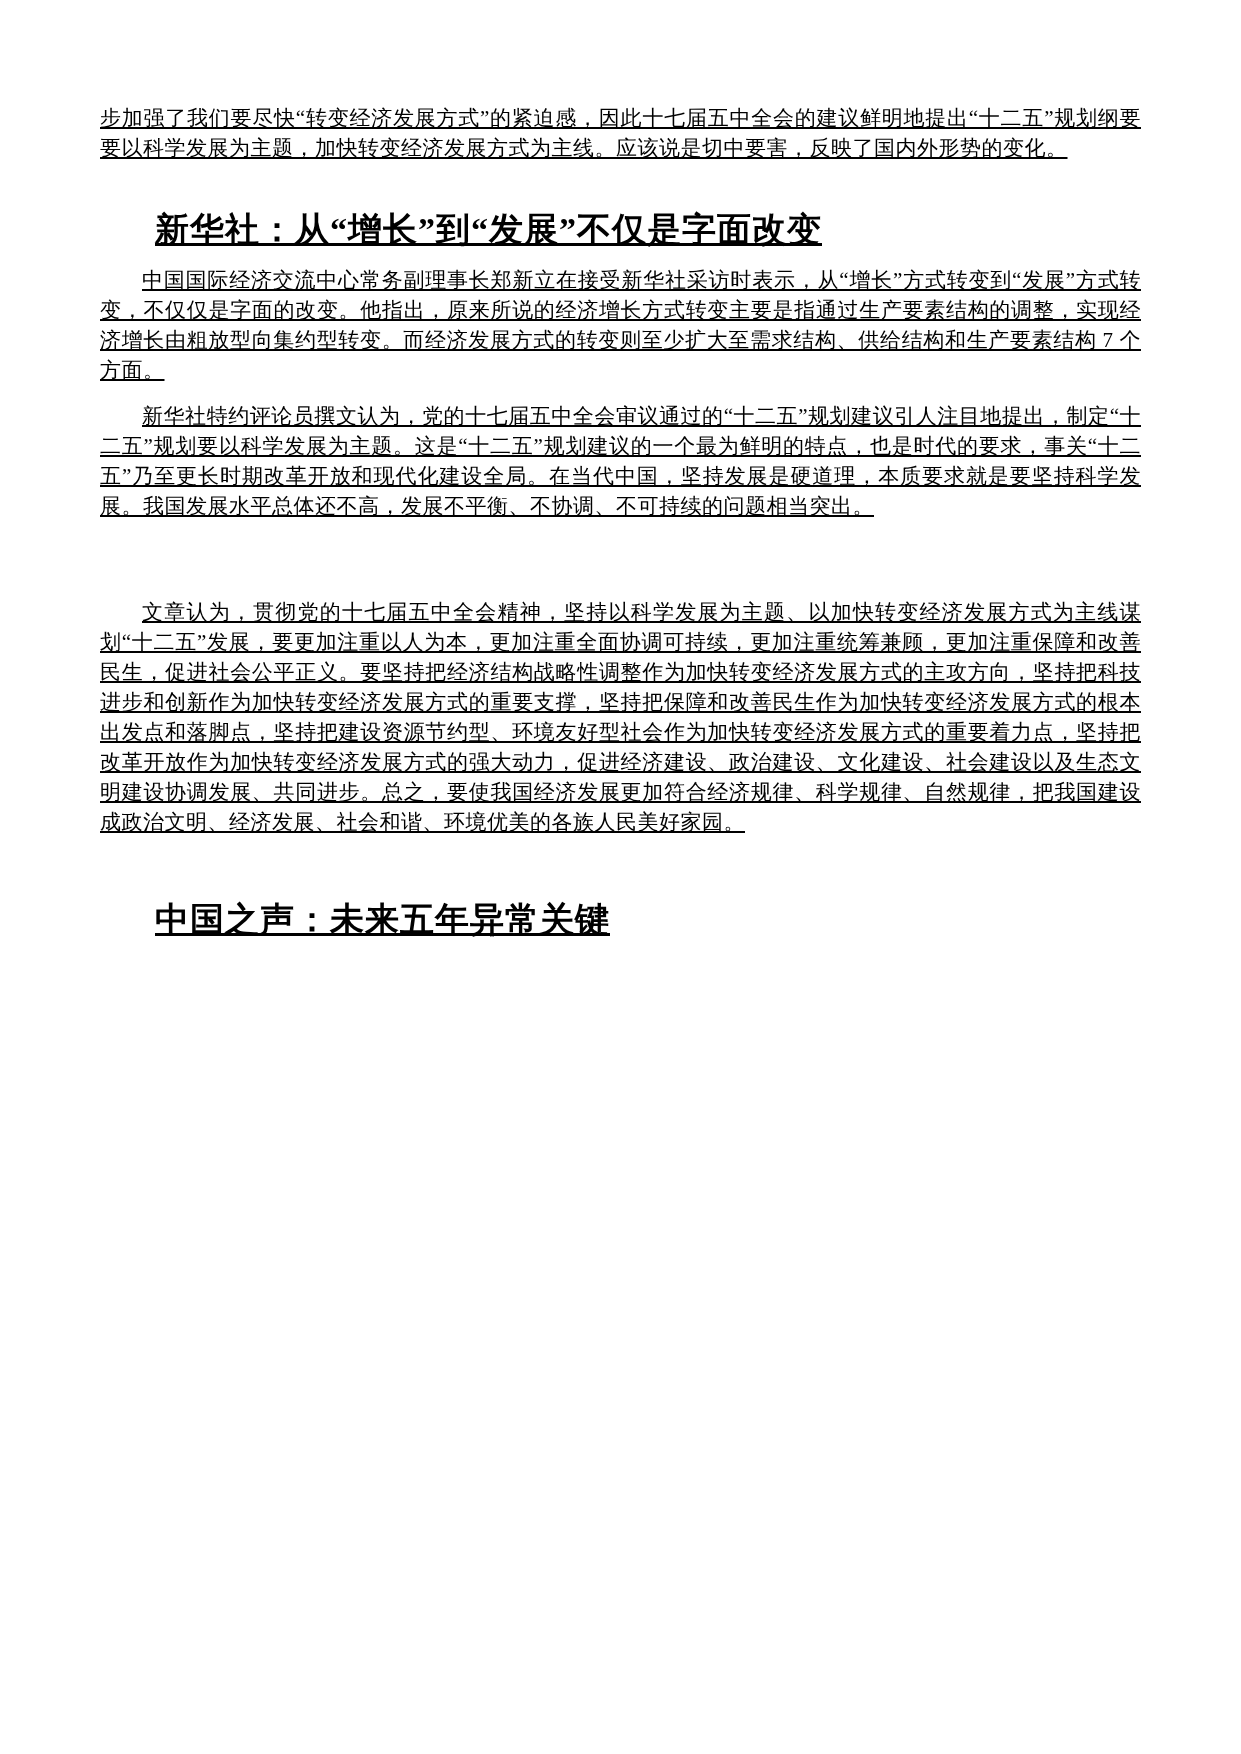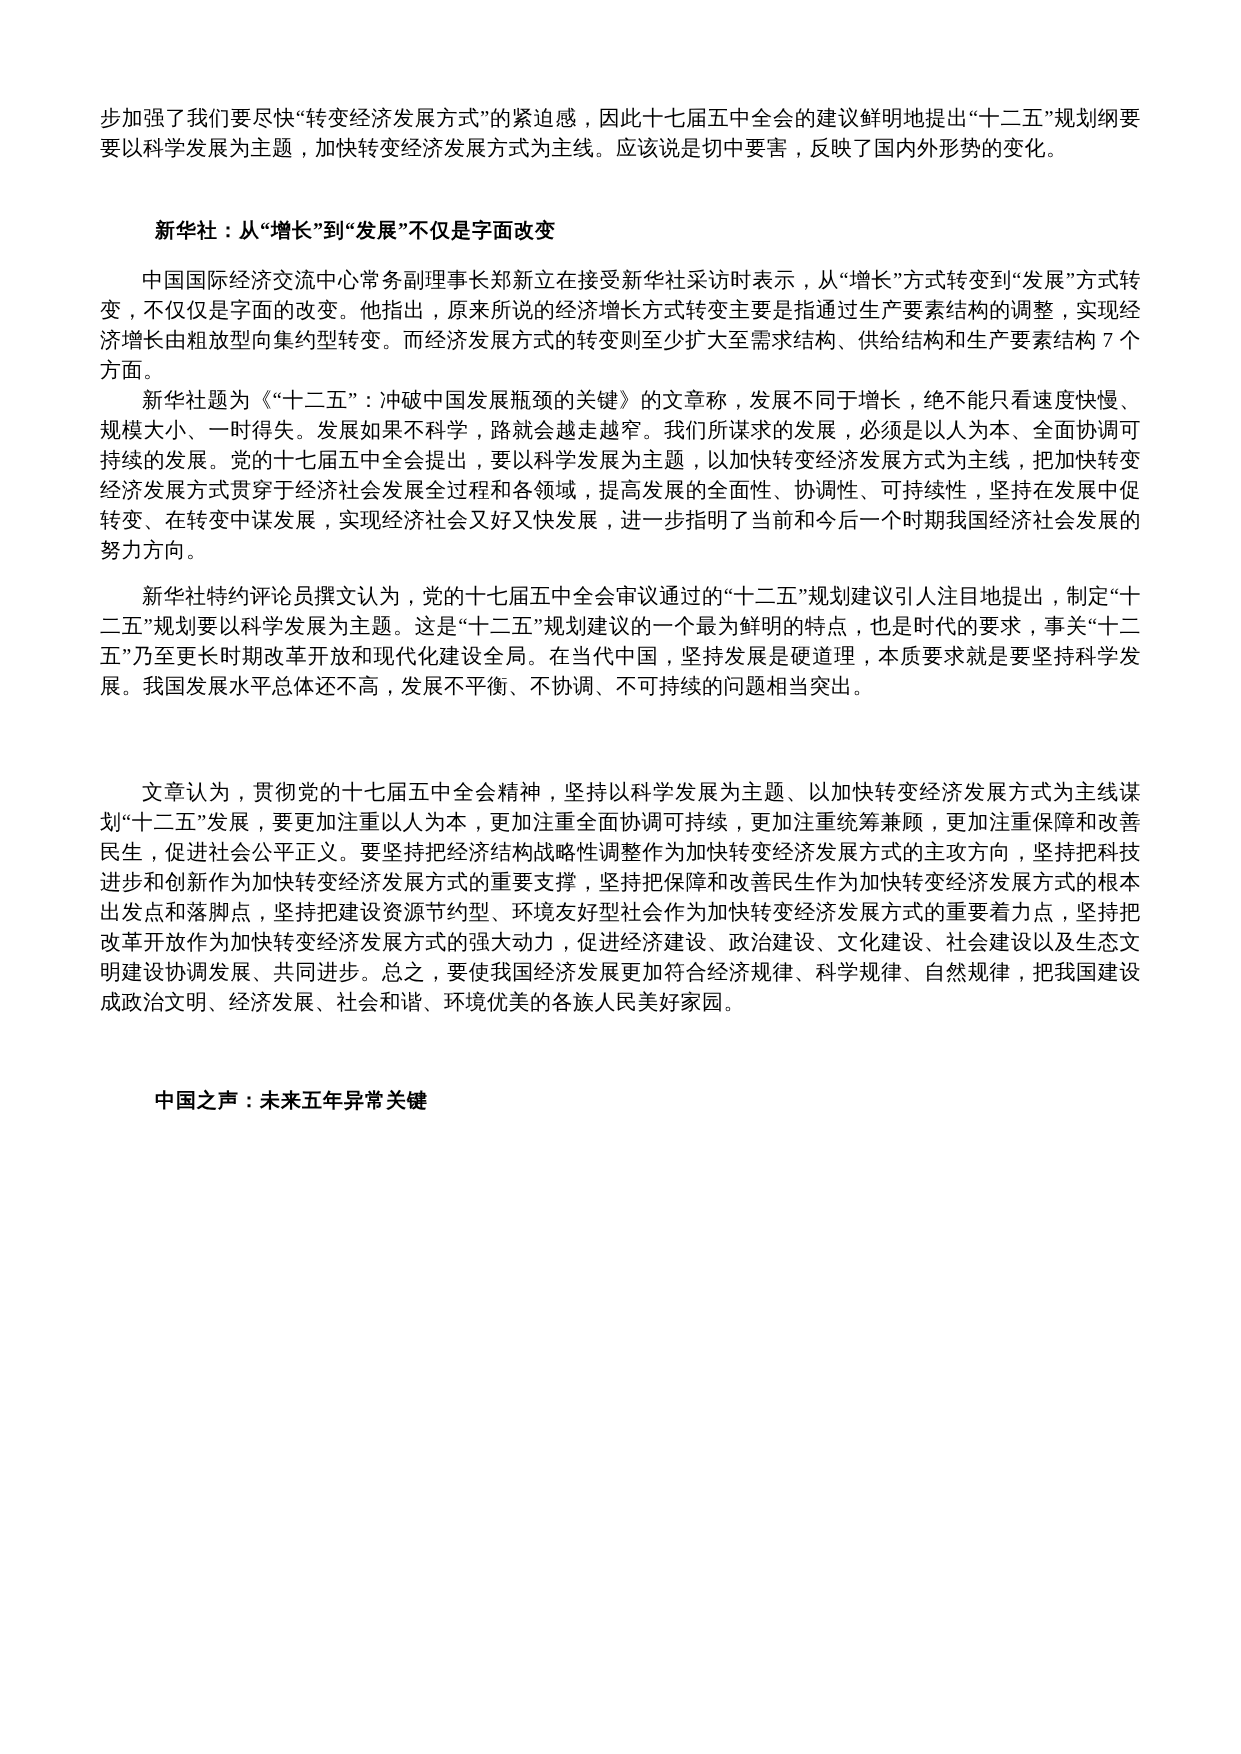--- a/index.html
+++ b/index.html
@@ -11,41 +11,42 @@
     position: relative;
     width: 1241px;
     height: 1754px;
     margin: 0 auto;
     background: #ffffff;
     box-sizing: border-box;
     padding: 103px 100px 60px 100px;
     font-family: "Liberation Serif", "DejaVu Serif", serif;
     color: #000000;
     overflow: hidden;
+    text-decoration: underline;
   }
   .para {
     margin: 0;
     font-size: 21px;
     line-height: 30px;
     text-align: justify;
     text-indent: 2em;
     letter-spacing: 0.5px;
   }
   .para.noindent {
     text-indent: 0;
   }
   .gap-small {
     margin-top: 16px;
   }
   .gap-large {
     margin-top: 76px;
   }
   .heading {
     margin: 0;
-    font-size: 20px;
+    font-size: 34px;
     font-weight: bold;
     line-height: 34px;
     padding-left: 55px;
     letter-spacing: 1px;
   }
   .heading-1 {
     margin-top: 50px;
     margin-bottom: 18px;
   }
   .heading-2 {
@@ -57,21 +58,20 @@
 <body>
 
 <div class="page">
 
   <p class="para noindent">步加强了我们要尽快“转变经济发展方式”的紧迫感，因此十七届五中全会的建议鲜明地提出“十二五”规划纲要要以科学发展为主题，加快转变经济发展方式为主线。应该说是切中要害，反映了国内外形势的变化。</p>
 
   <h2 class="heading heading-1">新华社：从“增长”到“发展”不仅是字面改变</h2>
 
   <p class="para">中国国际经济交流中心常务副理事长郑新立在接受新华社采访时表示，从“增长”方式转变到“发展”方式转变，不仅仅是字面的改变。他指出，原来所说的经济增长方式转变主要是指通过生产要素结构的调整，实现经济增长由粗放型向集约型转变。而经济发展方式的转变则至少扩大至需求结构、供给结构和生产要素结构 7 个方面。</p>
 
-  <p class="para">新华社题为《“十二五”：冲破中国发展瓶颈的关键》的文章称，发展不同于增长，绝不能只看速度快慢、规模大小、一时得失。发展如果不科学，路就会越走越窄。我们所谋求的发展，必须是以人为本、全面协调可持续的发展。党的十七届五中全会提出，要以科学发展为主题，以加快转变经济发展方式为主线，把加快转变经济发展方式贯穿于经济社会发展全过程和各领域，提高发展的全面性、协调性、可持续性，坚持在发展中促转变、在转变中谋发展，实现经济社会又好又快发展，进一步指明了当前和今后一个时期我国经济社会发展的努力方向。</p>
 
   <p class="para gap-small">新华社特约评论员撰文认为，党的十七届五中全会审议通过的“十二五”规划建议引人注目地提出，制定“十二五”规划要以科学发展为主题。这是“十二五”规划建议的一个最为鲜明的特点，也是时代的要求，事关“十二五”乃至更长时期改革开放和现代化建设全局。在当代中国，坚持发展是硬道理，本质要求就是要坚持科学发展。我国发展水平总体还不高，发展不平衡、不协调、不可持续的问题相当突出。</p>
 
   <p class="para gap-large">文章认为，贯彻党的十七届五中全会精神，坚持以科学发展为主题、以加快转变经济发展方式为主线谋划“十二五”发展，要更加注重以人为本，更加注重全面协调可持续，更加注重统筹兼顾，更加注重保障和改善民生，促进社会公平正义。要坚持把经济结构战略性调整作为加快转变经济发展方式的主攻方向，坚持把科技进步和创新作为加快转变经济发展方式的重要支撑，坚持把保障和改善民生作为加快转变经济发展方式的根本出发点和落脚点，坚持把建设资源节约型、环境友好型社会作为加快转变经济发展方式的重要着力点，坚持把改革开放作为加快转变经济发展方式的强大动力，促进经济建设、政治建设、文化建设、社会建设以及生态文明建设协调发展、共同进步。总之，要使我国经济发展更加符合经济规律、科学规律、自然规律，把我国建设成政治文明、经济发展、社会和谐、环境优美的各族人民美好家园。</p>
 
   <h2 class="heading heading-2">中国之声：未来五年异常关键</h2>
 
 
 
 </div>

